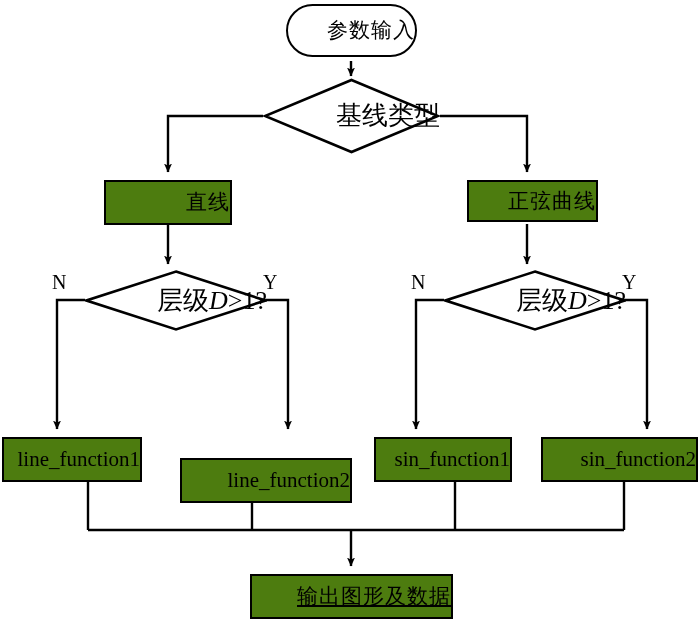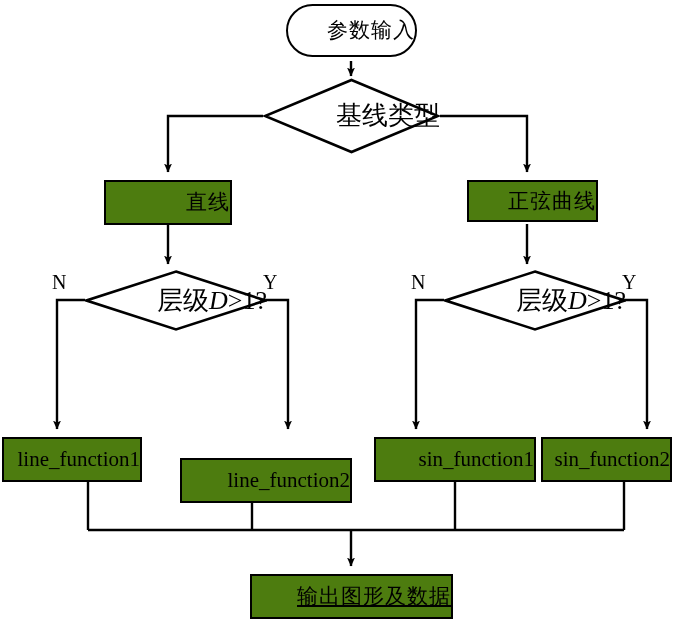--- a/index.html
+++ b/index.html
@@ -161,25 +161,25 @@
   <div class="edge-label" style="left:622px; top:272px;">Y</div>
 
   <div class="node node-process latin" style="left:2px; top:437px; width:140px; height:45px;">
     <span>line_function1</span>
   </div>
 
   <div class="node node-process latin" style="left:180px; top:458px; width:172px; height:45px;">
     <span>line_function2</span>
   </div>
 
-  <div class="node node-process latin" style="left:374px; top:437px; width:162px; height:45px;">
+  <div class="node node-process latin" style="left:374px; top:437px; width:138px; height:45px;">
     <span>sin_function1</span>
   </div>
 
-  <div class="node node-process latin" style="left:541px; top:437px; width:131px; height:45px;padding-left:44px;">
+  <div class="node node-process latin" style="left:541px; top:437px; width:157px; height:45px;padding-left:44px;">
     <span>sin_function2</span>
   </div>
 
   <div class="node node-process" style="left:250px; top:574px; width:203px; height:45px;text-decoration:underline;">
     <span>输出图形及数据</span>
   </div>
 
 </div>
 
 </body></html>

